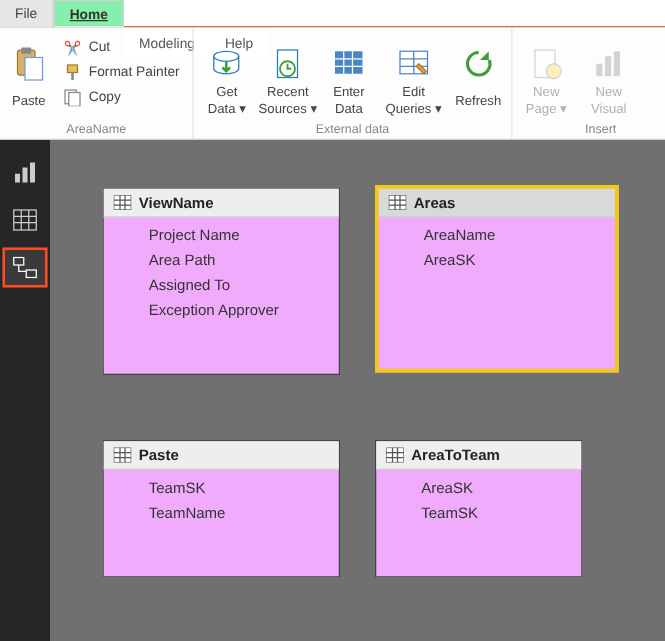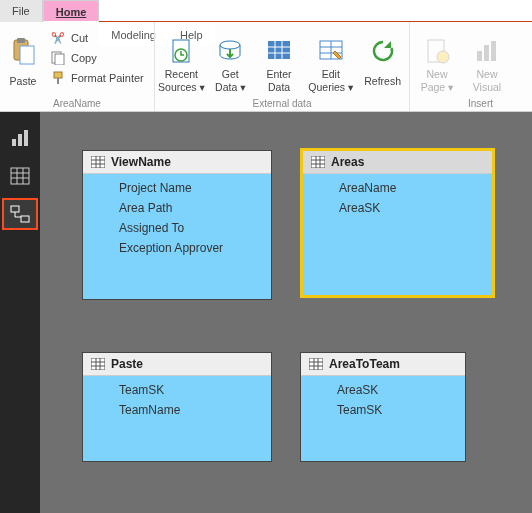--- a/index.html
+++ b/index.html
@@ -2,21 +2,21 @@
 <html><head>
 <meta charset="utf-8">
 <style>
   * { box-sizing: border-box; margin: 0; padding: 0; font-family: "Segoe UI", Tahoma, sans-serif; }
   html, body { width: 532px; height: 513px; overflow: hidden; background: #fff; }
 
   
   .tabs { display: flex; height: 22px; border-bottom: 1px solid #c2410c; }
   .tab { font-size: 11px; padding: 3px 12px 0; height: 22px; line-height: 16px; color: #fff; cursor: pointer; }
   .tab.file { background: #e6e6e6; color: #444; border-right: 1px solid #d0d0d0; }
-  .tab.active { background: #f9a8d4; color: #333; border: 1px solid #d0d0d0; border-bottom: 1px solid #fff; font-weight: 600; text-decoration: underline; }
+  .tab.active { background: #86efac; color: #333; border: 1px solid #d0d0d0; border-bottom: 1px solid #fff; font-weight: 600; text-decoration: underline; }
   .tab.inactive { background: #fff; color: #555; margin-top: 24px; }
 
   
   .ribbon { display: flex; height: 90px; border-bottom: 1px solid #d0d0d0; background: #fdfdfd; }
   .group { display: flex; flex-direction: column; justify-content: space-between; border-right: 1px solid #e3e3e3; padding: 2px 3px 1px; }
   .group-buttons { display: flex; align-items: flex-start; gap: 2px; }
   .group-label { text-align: center; font-size: 10px; color: #888; padding-bottom: 1px; }
 
   .big-btn { display: flex; flex-direction: column; align-items: center; justify-content: flex-end; width: 48px; height: 70px; font-size: 10.5px; color: #444; line-height: 13px; text-align: center; cursor: pointer; }
   .big-btn.disabled { color: #b0b0b0; cursor: default; }
@@ -28,21 +28,21 @@
   .small-btn .ic { width: 18px; display: inline-flex; justify-content: center; margin-right: 4px; }
 
   
   .body { display: flex; height: calc(513px - 22px - 90px); }
   .rail { width: 40px; background: #262626; display: flex; flex-direction: column; align-items: center; padding-top: 10px; gap: 6px; }
   .rail-btn { width: 36px; height: 32px; display: flex; align-items: center; justify-content: center; cursor: pointer; }
   .rail-btn.active { border: 2px solid #ff4b1f; background: #3a3a3a; }
 
   
   .canvas { flex: 1; background: #707070; position: relative; }
-  .table-card { position: absolute; background: #7dd3fc; border: 1px solid #444; }
+  .table-card { position: absolute; background: #f0abfc; border: 1px solid #444; }
   .table-card.selected { border: 3px solid #f2c811; }
   .thead { display: flex; align-items: center; gap: 6px; background: #eee; border-bottom: 1px solid #ccc; padding: 4px 8px; font-size: 12px; font-weight: 700; color: #222; }
   .table-card.selected .thead { background: #d9d9d9; }
   .tfields { padding: 4px 0; }
   .field { font-size: 12px; color: #333; padding: 3px 8px 3px 36px; }
 
   svg { display: block; }
 </style>
 </head>
 <body>
@@ -69,63 +69,63 @@
         <span class="lbl">Paste</span>
       </div>
       <div class="small-col">
         <div class="small-btn">
           <span class="ic">✂️</span>
           <span>Cut</span>
         </div>
         <div class="small-btn">
           <span class="ic">
             <svg width="14" height="14">
-                <rect x="1" y="1" width="9" height="11" fill="#fff" stroke="#888"></rect>
-                <rect x="4" y="3" width="9" height="11" fill="#fff" stroke="#888"></rect>
+                <rect x="3" y="1" width="8" height="6" fill="#e6c15a" stroke="#a07a30"></rect>
+                <rect x="6" y="7" width="2" height="6" fill="#888"></rect>
               </svg>
           </span>
-          <span>Copy</span>
+          <span>Format Painter</span>
         </div>
         <div class="small-btn">
           <span class="ic">
             <svg width="14" height="14">
-                <rect x="3" y="1" width="8" height="6" fill="#e6c15a" stroke="#a07a30"></rect>
-                <rect x="6" y="7" width="2" height="6" fill="#888"></rect>
+                <rect x="1" y="1" width="9" height="11" fill="#fff" stroke="#888"></rect>
+                <rect x="4" y="3" width="9" height="11" fill="#fff" stroke="#888"></rect>
               </svg>
           </span>
-          <span>Format Painter</span>
+          <span>Copy</span>
         </div>
       </div>
     </div>
     <div class="group-label">AreaName</div>
   </div>
 
   <div class="group" style="width:255px">
     <div class="group-buttons">
       <div class="big-btn">
         <span class="ic">
           <svg width="28" height="28">
+              <ellipse cx="14" cy="8" rx="10" ry="4" fill="#fff" stroke="#2b7bb9"></ellipse>
+              <path d="M4 8v10c0 2.2 4.5 4 10 4s10-1.8 10-4V8" fill="none" stroke="#2b7bb9"></path>
+              <path d="M14 12v8m-3-3l3 3 3-3" fill="none" stroke="#3c9f3c" stroke-width="2"></path>
+            </svg>
+        </span>
+        <span class="lbl">Get
+Data ▾</span>
+      </div>
+      <div class="big-btn">
+        <span class="ic">
+          <svg width="28" height="28">
               <rect x="6" y="3" width="16" height="22" fill="#fff" stroke="#2b7bb9"></rect>
               <circle cx="14" cy="18" r="6" fill="#fff" stroke="#3c9f3c" stroke-width="1.5"></circle>
               <path d="M14 14v4h3" fill="none" stroke="#3c9f3c" stroke-width="1.5"></path>
             </svg>
         </span>
         <span class="lbl">Recent
 Sources ▾</span>
-      </div>
-      <div class="big-btn">
-        <span class="ic">
-          <svg width="28" height="28">
-              <ellipse cx="14" cy="8" rx="10" ry="4" fill="#fff" stroke="#2b7bb9"></ellipse>
-              <path d="M4 8v10c0 2.2 4.5 4 10 4s10-1.8 10-4V8" fill="none" stroke="#2b7bb9"></path>
-              <path d="M14 12v8m-3-3l3 3 3-3" fill="none" stroke="#3c9f3c" stroke-width="2"></path>
-            </svg>
-        </span>
-        <span class="lbl">Get
-Data ▾</span>
       </div>
       <div class="big-btn">
         <span class="ic">
           <svg width="28" height="28">
               <rect x="3" y="4" width="22" height="18" fill="#4a86c5"></rect>
               <line x1="3" y1="10" x2="25" y2="10" stroke="#fff"></line>
               <line x1="3" y1="16" x2="25" y2="16" stroke="#fff"></line>
               <line x1="10" y1="4" x2="10" y2="22" stroke="#fff"></line>
               <line x1="17" y1="4" x2="17" y2="22" stroke="#fff"></line>
             </svg>

